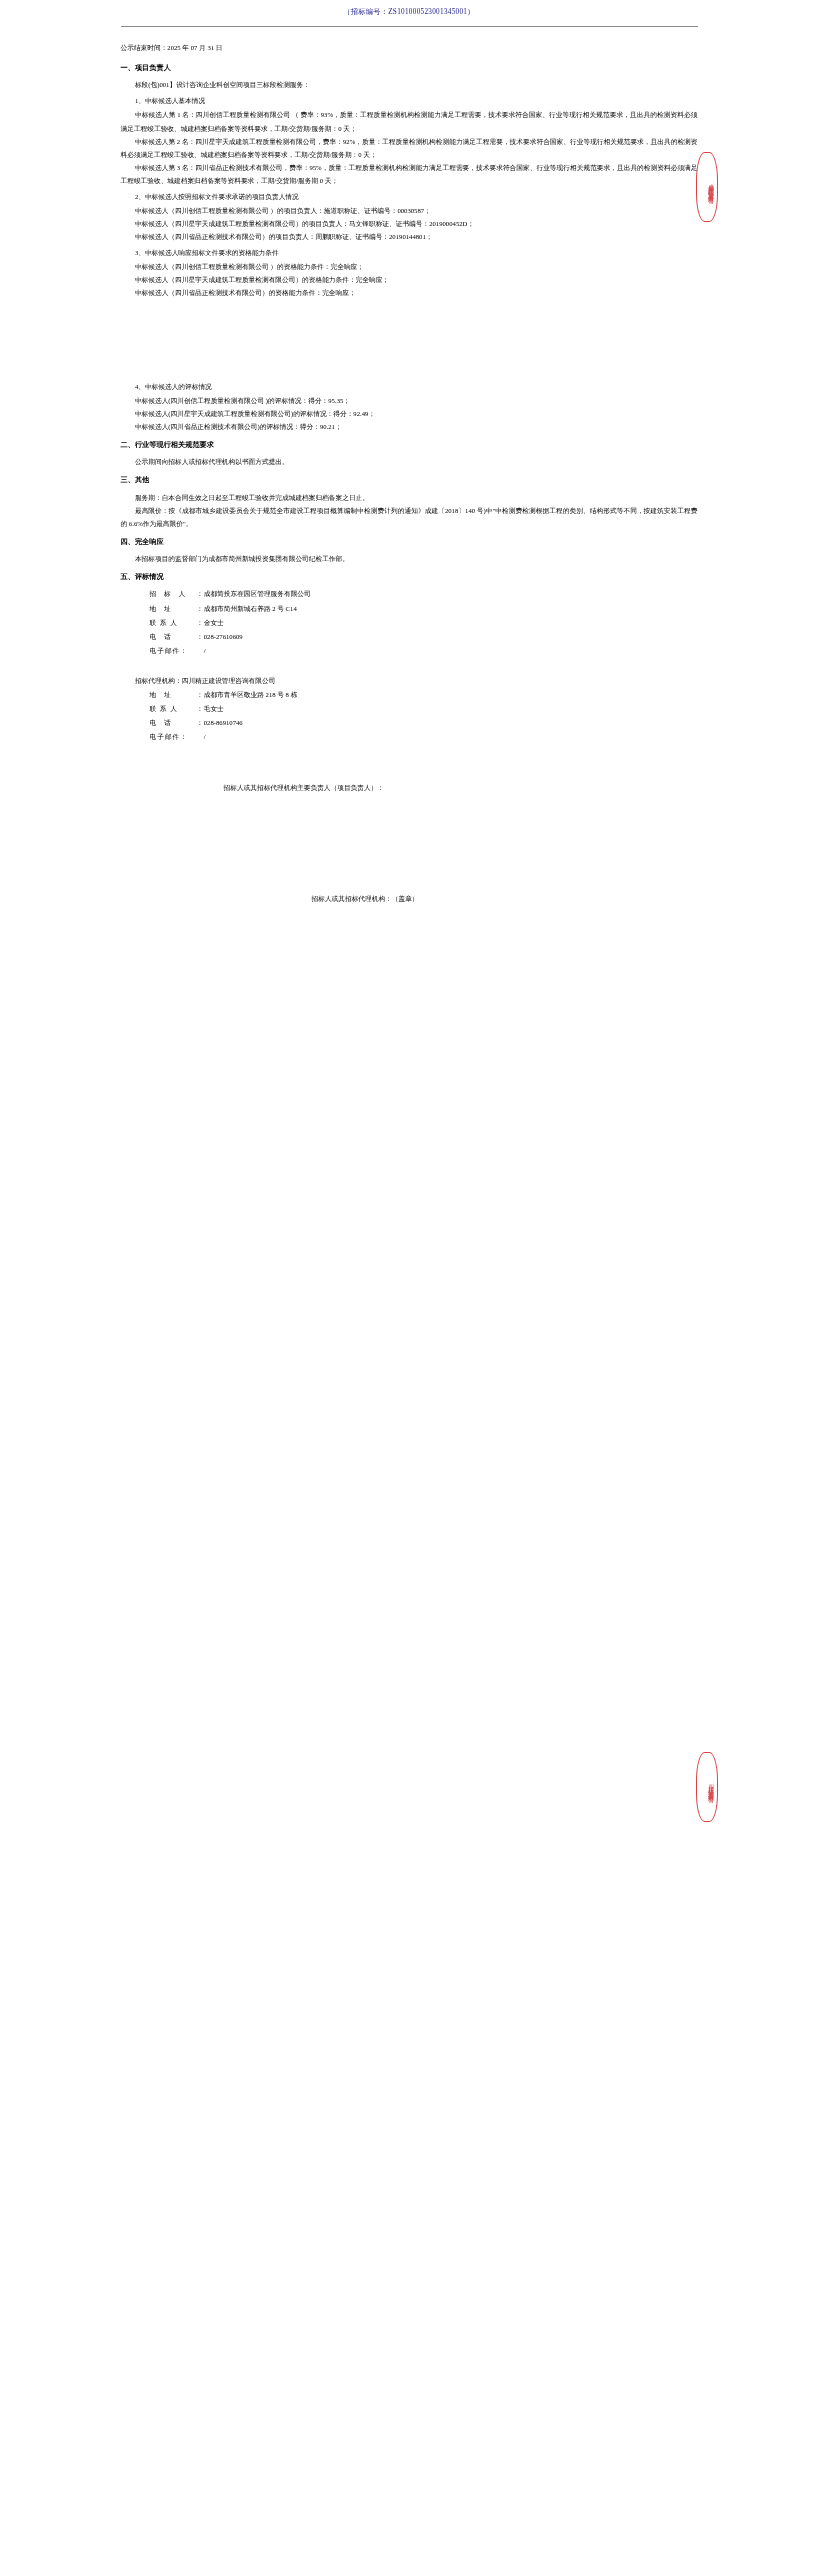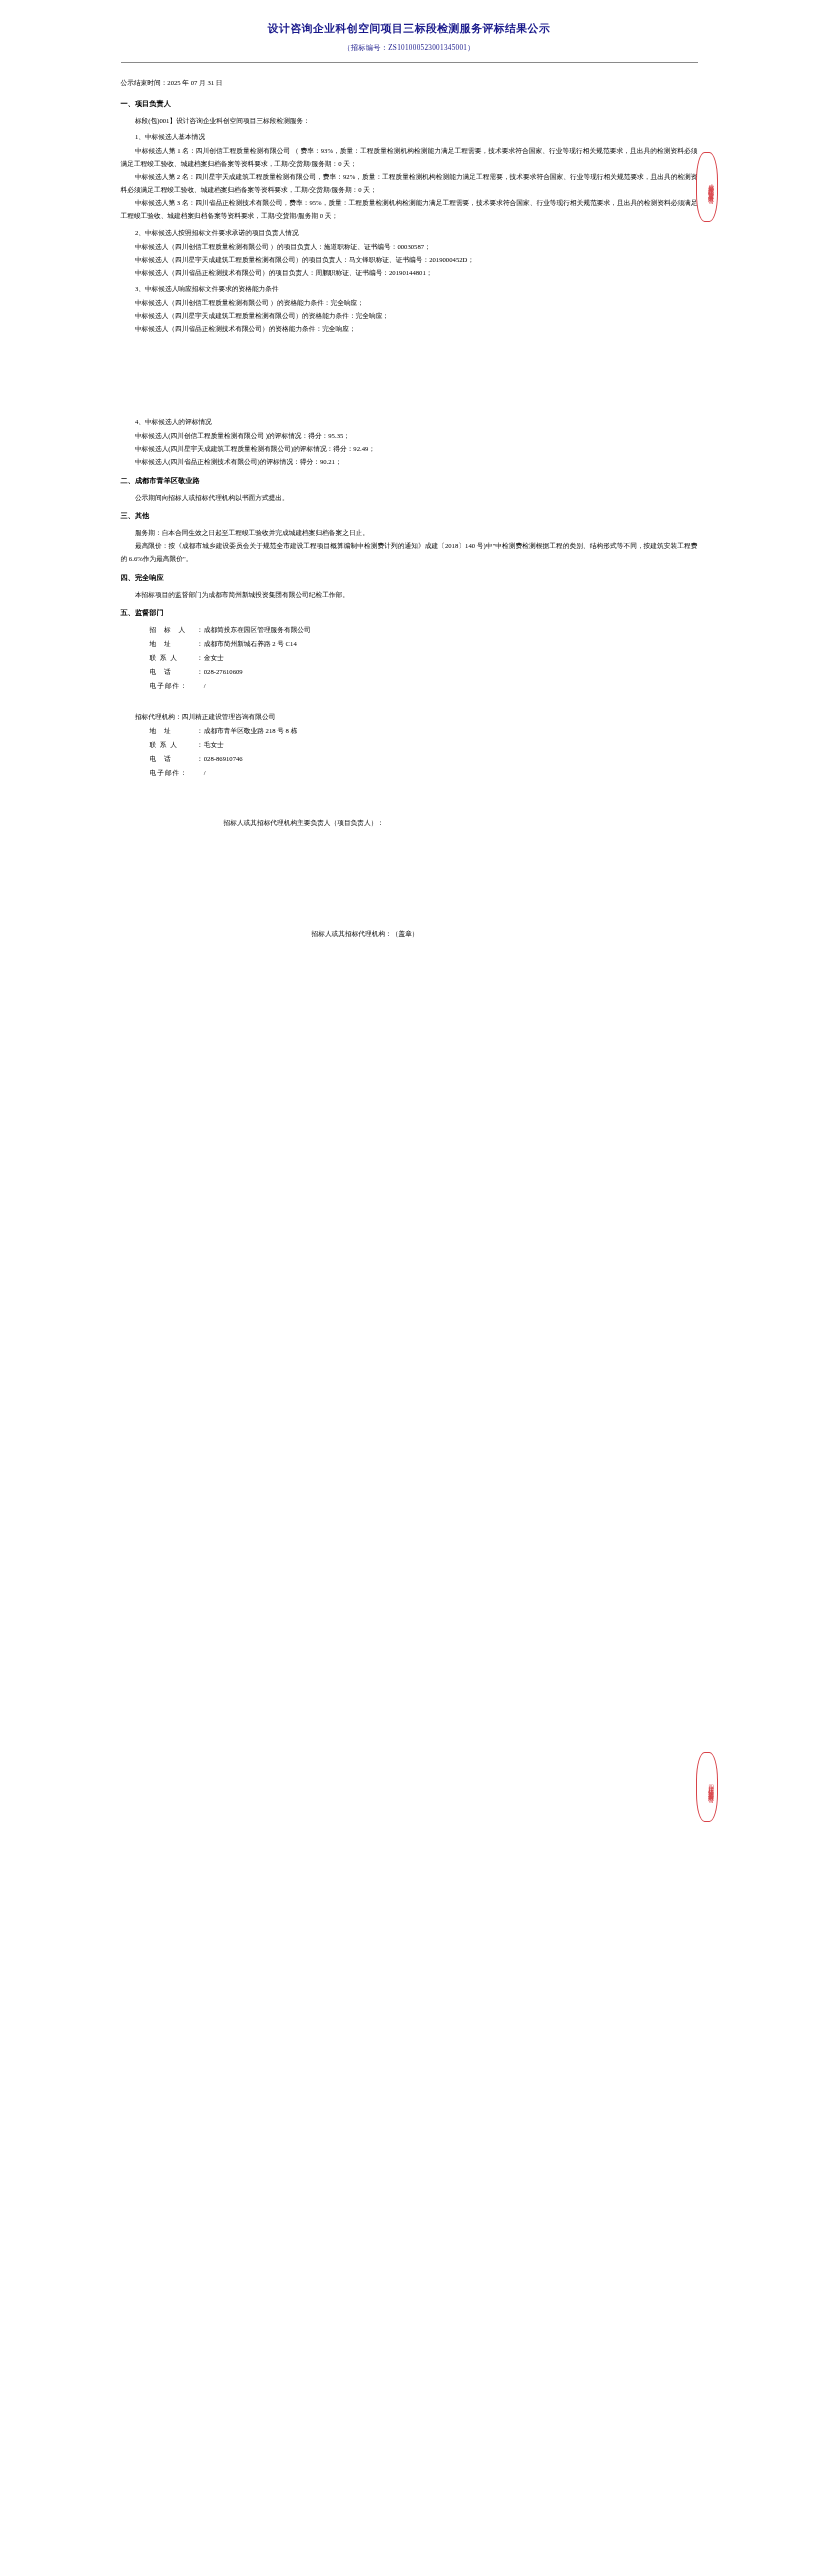--- a/index.html
+++ b/index.html
@@ -127,21 +127,20 @@
     height: 62px;
     text-align: center;
   }
 </style>
 </head>
 <body>
 
 <div class="page">
   <div class="sheet">
 
-    <div class="doc-title">设计咨询企业科创空间项目三标段检测服务评标结果公示</div>
     <div class="doc-subtitle">（招标编号：ZS101000523001345001）</div>
     <div class="rule"></div>
 
     <div class="body-wrap">
 
       <div class="pub-date">公示结束时间：2025 年 07 月 31 日</div>
 
       <div class="h-sec">一、项目负责人</div>
       <p class="para">标段(包)001】设计咨询企业科创空间项目三标段检测服务：</p>
 
@@ -160,31 +159,31 @@
       <p class="para">中标候选人（四川星宇天成建筑工程质量检测有限公司）的资格能力条件：完全响应；</p>
       <p class="para">中标候选人（四川省品正检测技术有限公司）的资格能力条件：完全响应；</p>
 
       <div class="spacer-lg"></div>
 
       <div class="h-sub">4、中标候选人的评标情况</div>
       <p class="para">中标候选人(四川创信工程质量检测有限公司 )的评标情况：得分：95.35；</p>
       <p class="para">中标候选人(四川星宇天成建筑工程质量检测有限公司)的评标情况：得分：92.49；</p>
       <p class="para">中标候选人(四川省品正检测技术有限公司)的评标情况：得分：90.21；</p>
 
-      <div class="h-sec">二、成都市青羊区敬业路</div>
+      <div class="h-sec">二、行业等现行相关规范要求</div>
       <p class="para">公示期间向招标人或招标代理机构以书面方式提出。</p>
 
       <div class="h-sec">三、其他</div>
       <p class="para">服务期：自本合同生效之日起至工程竣工验收并完成城建档案归档备案之日止。</p>
       <p class="para">最高限价：按《成都市城乡建设委员会关于规范全市建设工程项目概算编制中检测费计列的通知》成建〔2018〕140 号)中"中检测费检测根据工程的类别、结构形式等不同，按建筑安装工程费的 6.6%作为最高限价"。</p>
 
       <div class="h-sec">四、完全响应</div>
       <p class="para">本招标项目的监督部门为成都市简州新城投资集团有限公司纪检工作部。</p>
 
-      <div class="h-sec">五、监督部门</div>
+      <div class="h-sec">五、评标情况</div>
 
       <div class="org-block">
         <div class="kv">
           <span class="k">招 标 人</span>
           <span class="sep">：</span>
           <span class="v">成都简投东在园区管理服务有限公司</span>
         </div>
         <div class="kv">
           <span class="k">地 址</span>
           <span class="sep">：</span>

